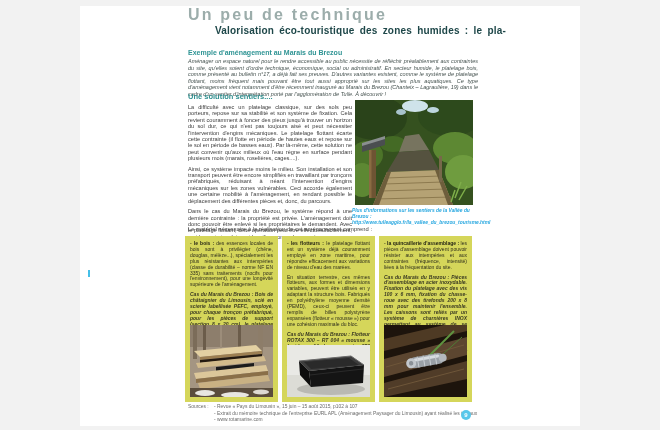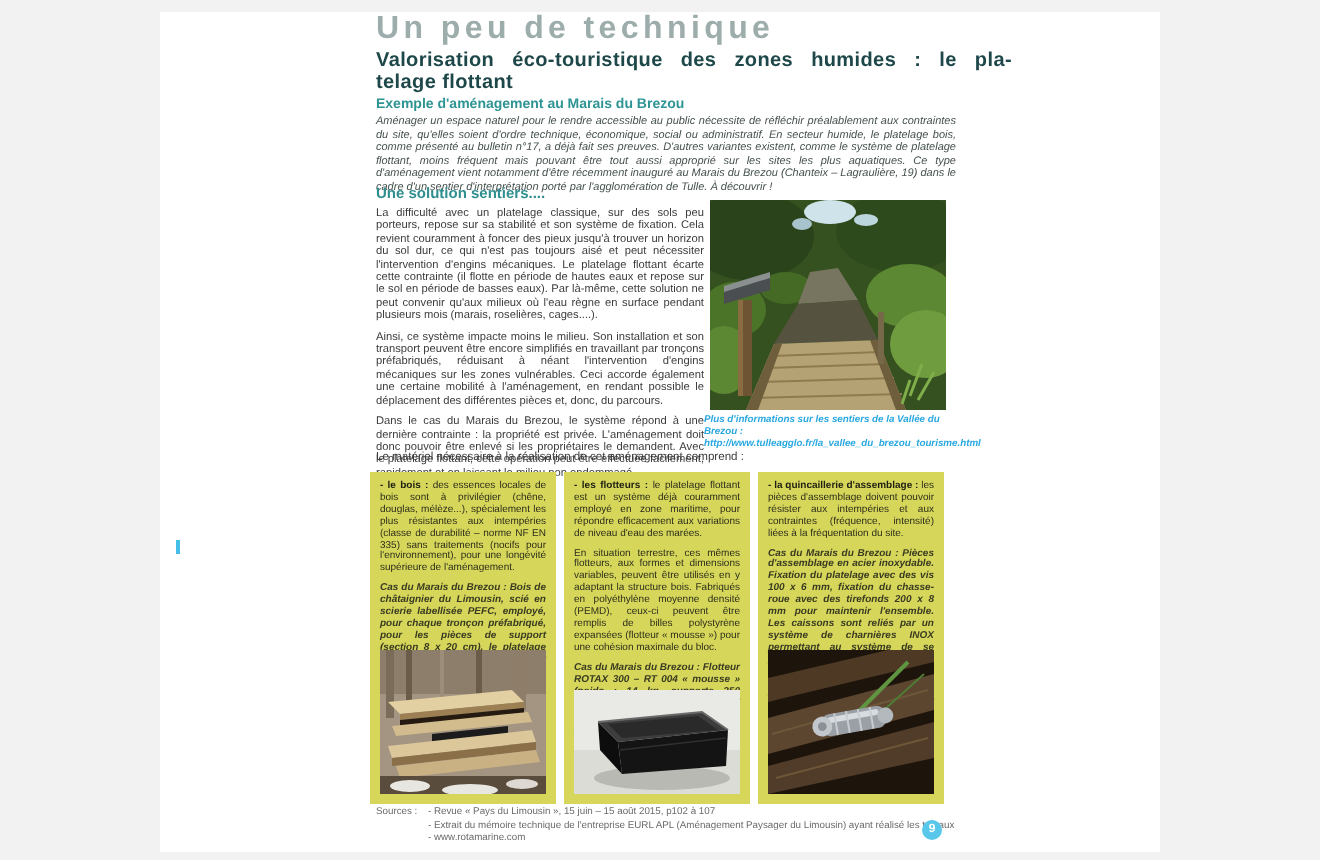--- a/index.html
+++ b/index.html
@@ -2,21 +2,21 @@
 <html><head>
 <meta charset="utf-8">
 <style>
   html,body{margin:0;padding:0;background:#f2f2f2;}
   *{box-sizing:border-box;}
   .canvas{position:relative;width:660px;height:430px;background:#f2f2f2;font-family:"Liberation Sans",sans-serif;overflow:hidden;}
   .sheet{position:absolute;left:80px;top:6px;width:500px;height:420px;background:#ffffff;}
   .abs{position:absolute;}
   .kicker{left:188px;top:6px;font-size:16px;font-weight:bold;color:#9cadab;letter-spacing:2.2px;}
   .title{left:188px;top:25px;width:318px;font-size:10px;font-weight:bold;color:#1e4749;line-height:11px;letter-spacing:.2px;}
-  .title .tl{display:block;text-align:justify;}
+  .title .tl{display:block;text-align:justify;margin-left:27px;}
   .title .tl1{text-align-last:justify;}
   .subtitle{left:188px;top:49px;font-size:7px;font-weight:bold;color:#2f9494;}
   .intro{left:188px;top:58px;width:290px;font-size:5.5px;line-height:6.6px;font-style:italic;color:#44514e;text-align:justify;margin:0;}
   .leftcol{left:188px;top:92px;width:164px;}
   .h2{font-size:7.5px;font-weight:bold;color:#2f8f8f;margin:0 0 3px 0;}
   .h2.tech{margin:5px 0 0 0;}
   .leftcol p{margin:0 0 4px 0;font-size:5.6px;line-height:6.4px;color:#3c3c3c;text-align:justify;}
   .materiel{left:188px;top:226px;width:290px;font-size:5.8px;color:#3c3c3c;}
   .photo-main{left:355px;top:100px;width:118px;height:105px;}
   .caption{left:352px;top:208px;width:126px;font-size:4.9px;line-height:6px;font-weight:bold;font-style:italic;color:#29a8e0;}
@@ -38,21 +38,20 @@
 </head>
 <body>
 
 <div class="canvas">
   <div class="sheet"></div>
 
   <div class="abs kicker">Un peu de technique</div>
 
   <h1 class="abs title" style="margin:0;">
     <span class="tl tl1">Valorisation éco-touristique des zones humides : le pla-</span>
-    <span class="tl">telage flottant</span>
   </h1>
 
   <div class="abs subtitle">Exemple d'aménagement au Marais du Brezou</div>
 
   <p class="abs intro">Aménager un espace naturel pour le rendre accessible au public nécessite de réfléchir préalablement aux contraintes du site, qu'elles soient d'ordre technique, économique, social ou administratif. En secteur humide, le platelage bois, comme présenté au bulletin n°17, a déjà fait ses preuves. D'autres variantes existent, comme le système de platelage flottant, moins fréquent mais pouvant être tout aussi approprié sur les sites les plus aquatiques. Ce type d'aménagement vient notamment d'être récemment inauguré au Marais du Brezou (Chanteix – Lagraulière, 19) dans le cadre d'un sentier d'interprétation porté par l'agglomération de Tulle. À découvrir !</p>
 
   <div class="abs leftcol">
     <h2 class="h2" style="margin-top:0;">Une solution sentiers....</h2>
     <p>La difficulté avec un platelage classique, sur des sols peu porteurs, repose sur sa stabilité et son système de fixation. Cela revient couramment à foncer des pieux jusqu'à trouver un horizon du sol dur, ce qui n'est pas toujours aisé et peut nécessiter l'intervention d'engins mécaniques. Le platelage flottant écarte cette contrainte (il flotte en période de hautes eaux et repose sur le sol en période de basses eaux). Par là-même, cette solution ne peut convenir qu'aux milieux où l'eau règne en surface pendant plusieurs mois (marais, roselières, cages....).</p>
     <p>Ainsi, ce système impacte moins le milieu. Son installation et son transport peuvent être encore simplifiés en travaillant par tronçons préfabriqués, réduisant à néant l'intervention d'engins mécaniques sur les zones vulnérables. Ceci accorde également une certaine mobilité à l'aménagement, en rendant possible le déplacement des différentes pièces et, donc, du parcours.</p>

